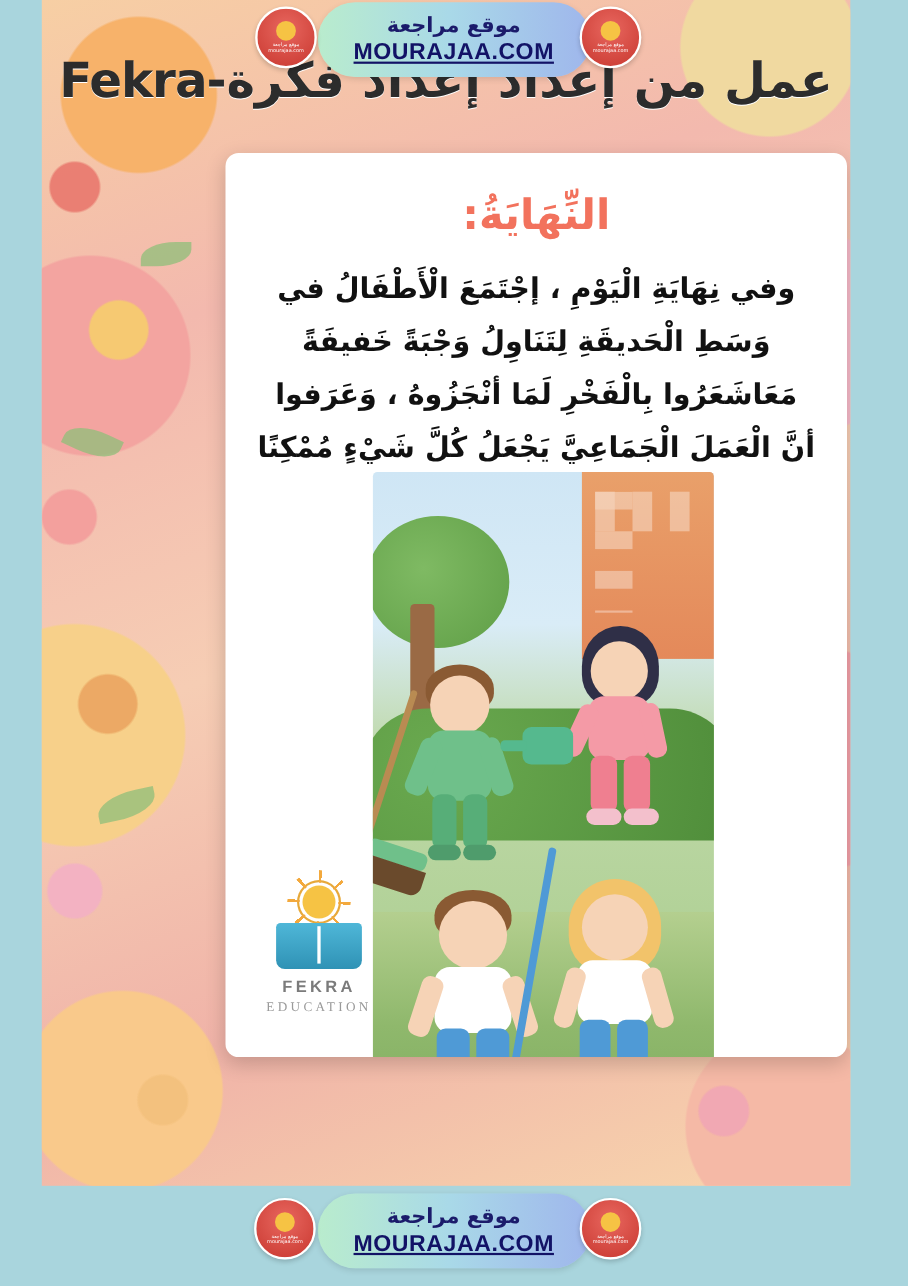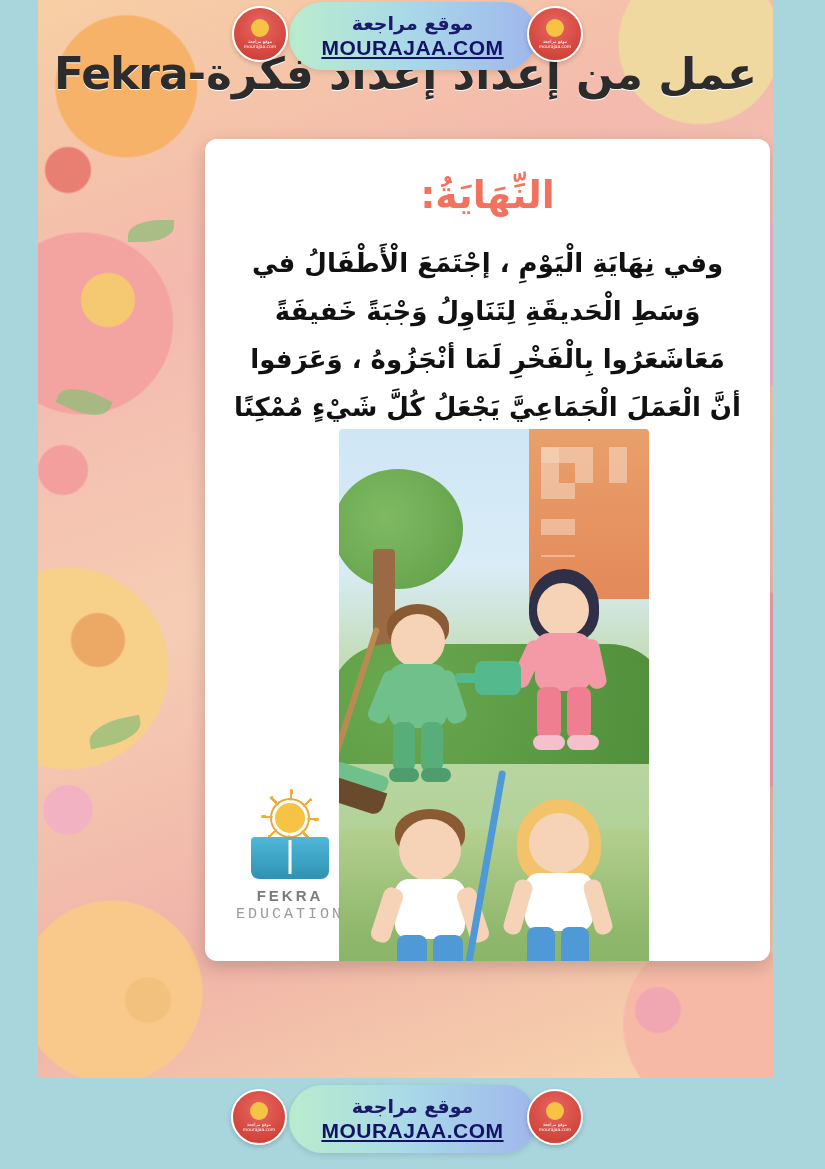--- a/index.html
+++ b/index.html
@@ -231,22 +231,22 @@
   .logo-name {
     margin-top: 8px;
     font-family: "Liberation Sans", sans-serif;
     font-weight: bold;
     font-size: 15px;
     letter-spacing: 3px;
     color: #7b7b7b;
   }
   .logo-sub {
     margin-top: 2px;
-    font-family: Liberation Mono, monospace;
-    font-size: 15px;
+    font-family: Liberation Serif, serif;
+    font-size: 12px;
     letter-spacing: 3px;
     color: #9a9a9a;
   }
 
   
   .wm {
     position: absolute;
     left: 50%;
     transform: translateX(-50%);
     width: 248px;

